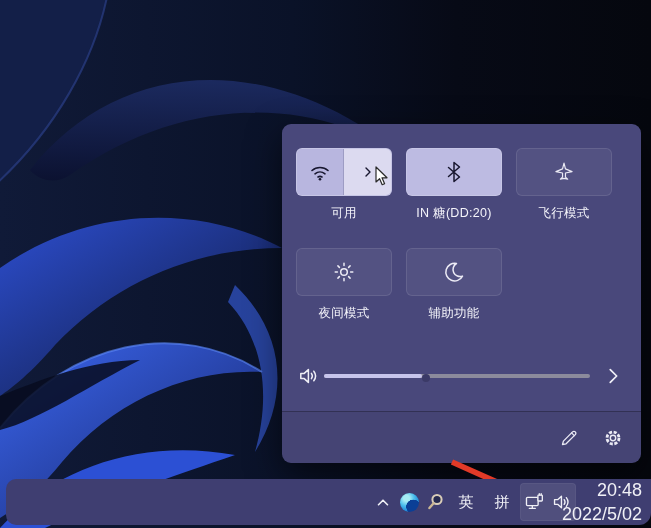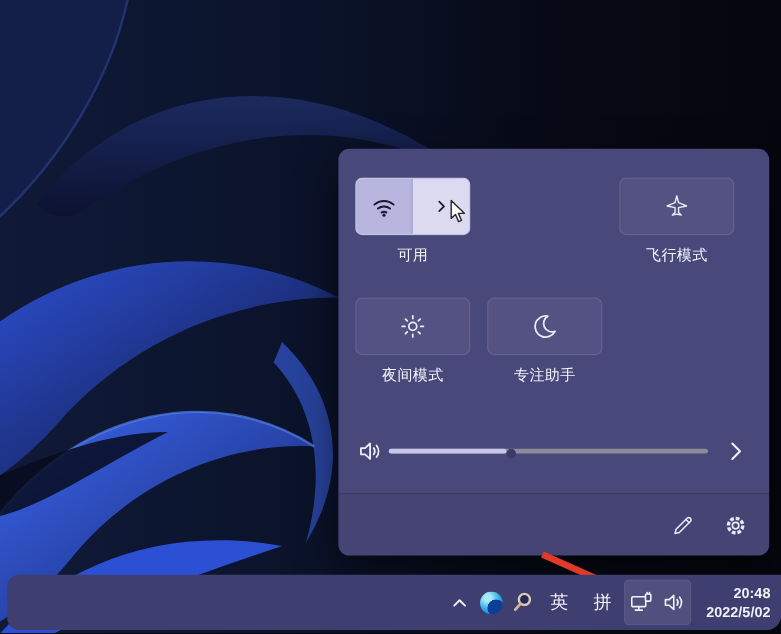--- a/index.html
+++ b/index.html
@@ -79,21 +79,21 @@
     width:19px; height:19px; border-radius:50%;
     background:
       radial-gradient(circle at 70% 72%, #0b3f96 0 36%, rgba(0,0,0,0) 38%),
       radial-gradient(circle at 34% 28%, #a6ecf4 0 16%, #49bcec 42%, #1c7fd4 72%, #0a55b4 100%);
   }
   .ime { width:36px; font-size:15px; font-weight:400; }
   .tray-button {
     width:56px; gap:7px; background:rgba(255,255,255,.09);
     border:1px solid rgba(255,255,255,.05);
   }
-  .clock { width:70px; text-align:center; font-size:12px; line-height:1.35; padding-right:4px; flex-direction:column; align-items:flex-end;font-weight:bold; }
+  .clock { width:70px; text-align:center; font-size:18px; line-height:1.35; padding-right:4px; flex-direction:column; align-items:flex-end; }
 
   .annotation-arrow { position:absolute; left:440px; top:448px; pointer-events:none; }
   .cursor { position:absolute; left:369px; top:164px; pointer-events:none; }
   svg { display:block; }
 </style>
 </head>
 <body>
 
 <div class="screen">
 
@@ -144,20 +144,28 @@
         </div>
         <div class="seg seg-right">
           <svg width="16" height="16" viewBox="0 0 24 24" fill="none" stroke="#18172f" stroke-width="2.1" stroke-linecap="round" stroke-linejoin="round">
             <path d="M9 6l6 6-6 6"></path>
           </svg>
         </div>
       </div>
       <div class="tile-label">可用</div>
     </div>
 
+    <div class="tile tile-c2 tile-r1">
+      <div class="tile-btn active">
+        <svg width="24" height="24" viewBox="0 0 24 24" fill="none" stroke="#18172f" stroke-width="1.5" stroke-linecap="round" stroke-linejoin="round">
+          <path d="M6.5 7.5l11 9.5-5.5 4.5v-19l5.5 4.5-11 9.5"></path>
+        </svg>
+      </div>
+      <div class="tile-label">IN 糖(DD:20)</div>
+    </div>
 
     <div class="tile tile-c1 tile-r2">
       <div class="tile-btn">
         <svg width="24" height="24" viewBox="0 0 24 24" fill="none" stroke="#ecebf5" stroke-width="1.5" stroke-linecap="round">
           <circle cx="12" cy="12" r="3.3"></circle>
           <path d="M12 3.2v2.2M12 18.6v2.2M3.2 12h2.2M18.6 12h2.2M5.9 5.9l1.5 1.5M16.6 16.6l1.5 1.5M5.9 18.1l1.5-1.5M16.6 7.4l1.5-1.5"></path>
         </svg>
       </div>
       <div class="tile-label">夜间模式</div>
     </div>
@@ -170,21 +178,21 @@
       </div>
       <div class="tile-label">飞行模式</div>
     </div>
 
     <div class="tile tile-c2 tile-r2">
       <div class="tile-btn">
         <svg width="24" height="24" viewBox="0 0 24 24" fill="none" stroke="#ecebf5" stroke-width="1.5" stroke-linejoin="round">
           <path d="M14.5 3.5a8.8 8.8 0 1 0 6 12.6 7 7 0 0 1-6-12.6z"></path>
         </svg>
       </div>
-      <div class="tile-label">专注助手</div>
+      <div class="tile-label">辅助功能</div>
     </div>
 
 
     <div class="volume-row">
       <svg class="vol-speaker" viewBox="0 0 22 22" fill="none" stroke="currentColor" stroke-width="1.5" stroke-linecap="round" stroke-linejoin="round">
         <path d="M2.8 8.4h3.4L10.4 4.6v12.8L6.2 13.6H2.8z"></path>
         <path d="M13.4 8.4a4.4 4.4 0 0 1 0 5.2"></path>
         <path d="M15.8 6.2a8 8 0 0 1 0 9.6"></path>
       </svg>
       <div class="vol-slider">

